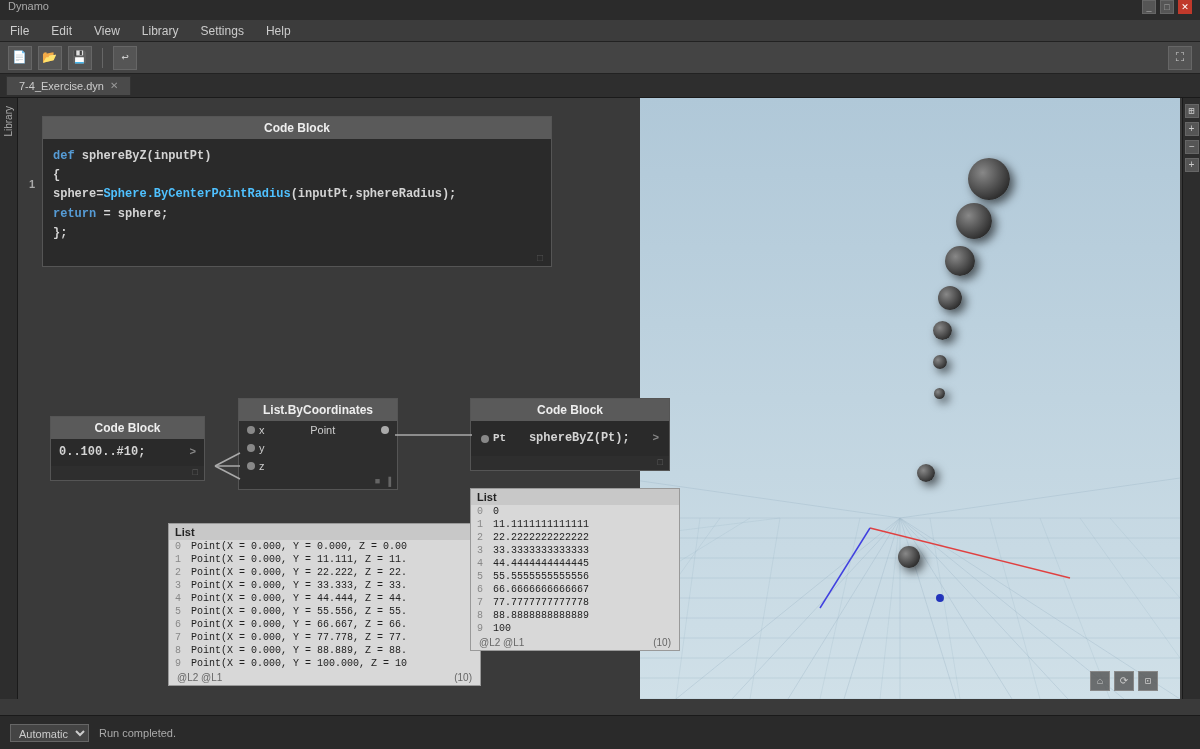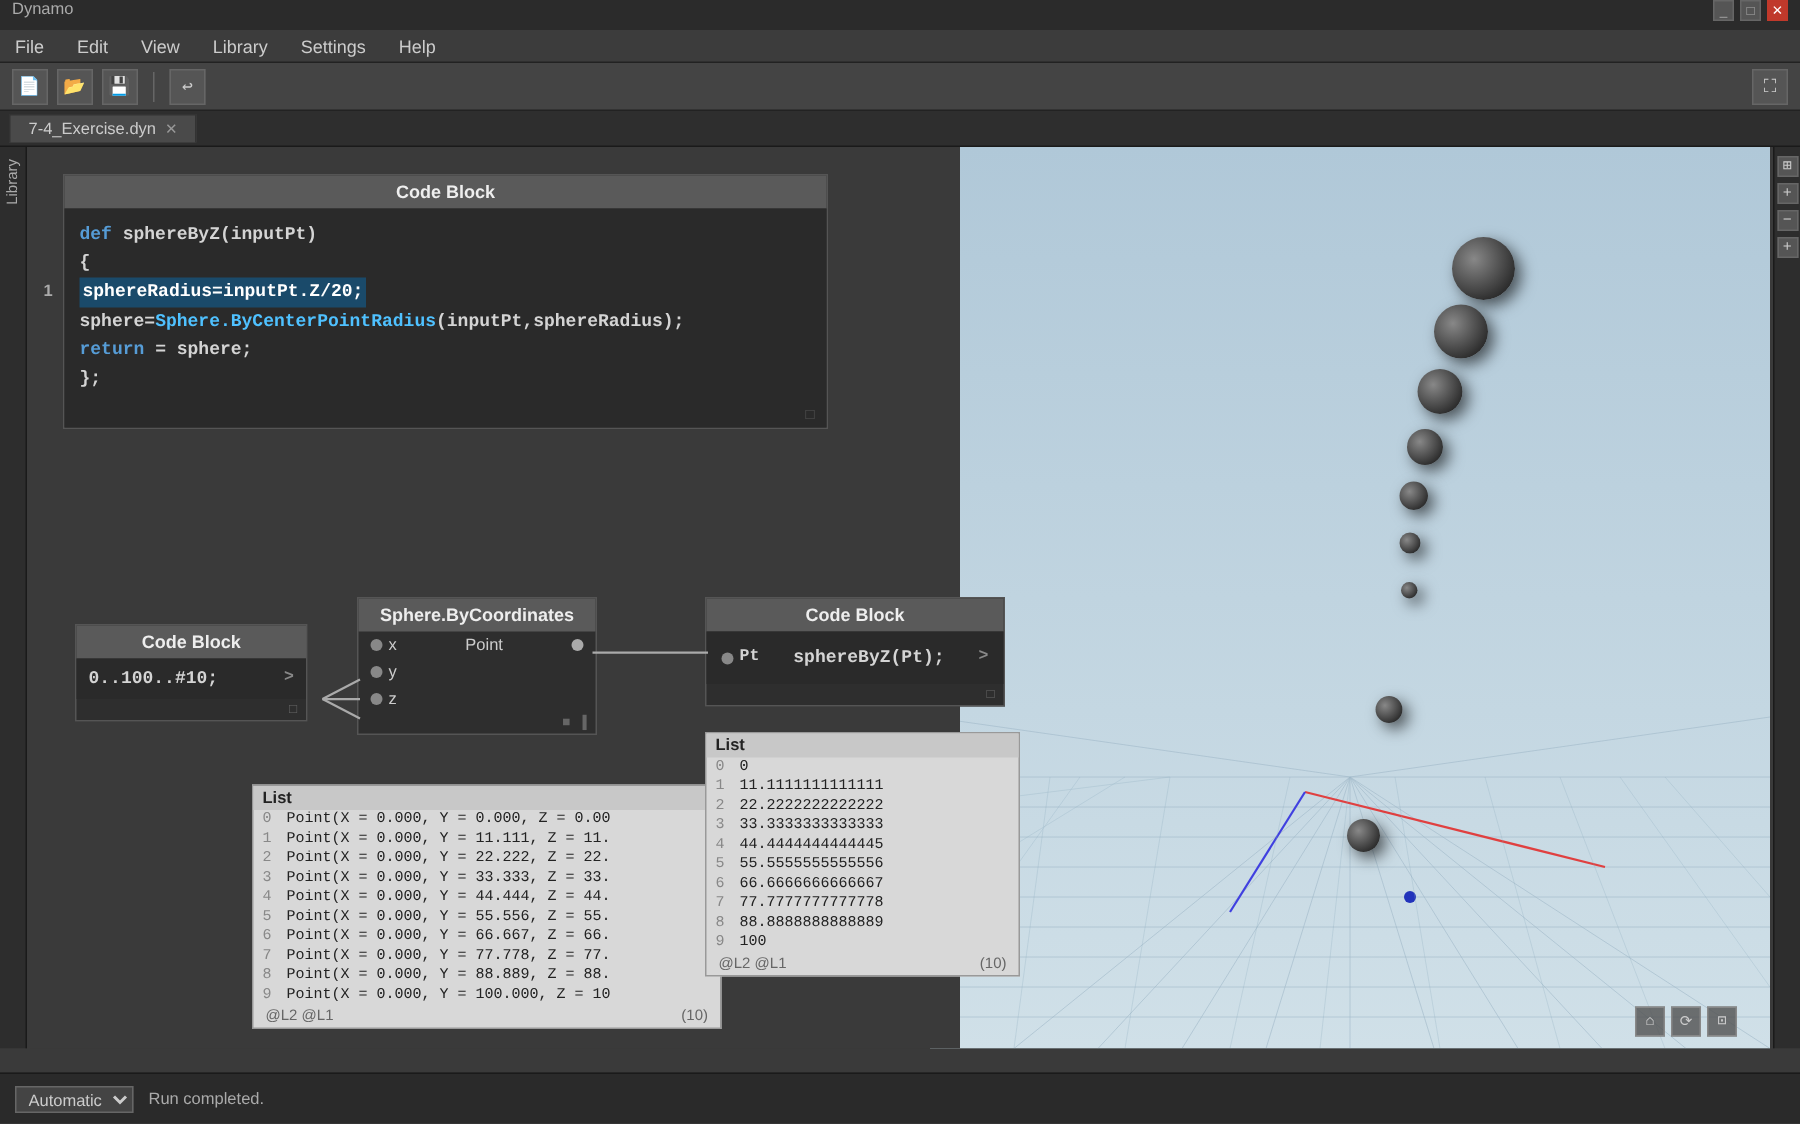--- a/index.html
+++ b/index.html
@@ -537,21 +537,20 @@
       <line x1="375" y1="337" x2="452" y2="337" stroke="#aaa" stroke-width="1.5"></line>
     </svg>
 
     <div class="node-code-block-main" style="position:absolute; left:22px; top:18px; width:510px;">
       <div class="node-header">Code Block</div>
       <div class="node-body">
         <div class="code-line"><span class="code-keyword">def</span> <span class="code-normal">sphereByZ(inputPt)</span></div>
         <div class="code-line"><span class="code-normal">{</span></div>
         <div class="code-line" style="position:relative;">
           <span class="line-number-badge">1</span>
-          <span class="code-highlight">sphereRadius=inputPt.Z/20;</span>
         </div>
         <div class="code-line"><span class="code-normal">sphere=</span><span class="code-method">Sphere.ByCenterPointRadius</span><span class="code-normal">(inputPt,sphereRadius);</span></div>
         <div class="code-line"><span class="code-keyword">return</span> <span class="code-normal">= sphere;</span></div>
         <div class="code-line"><span class="code-normal">};</span></div>
       </div>
       <div class="node-footer">
         <span style="color:#555;">□</span>
       </div>
     </div>
 
@@ -560,21 +559,21 @@
       <div class="node-body">
         <div style="display:flex; align-items:center; justify-content:space-between;">
           <span class="code-normal">0..100..#10;</span>
           <span style="font-size:11px; color:#888; cursor:pointer;">&gt;</span>
         </div>
       </div>
       <div class="node-footer-bar">□</div>
     </div>
 
     <div class="node-point">
-      <div class="node-header">Sphere.ByCoordinates</div>
+      <div class="node-header">List.ByCoordinates</div>
       <div class="node-port-row">
         <div style="display:flex; align-items:center; gap:4px;">
           <div class="port-dot"></div>
           <span>x</span>
         </div>
         <span>Point</span>
         <div class="port-dot out"></div>
       </div>
       <div class="node-port-row">
         <div style="display:flex; align-items:center; gap:4px;">

